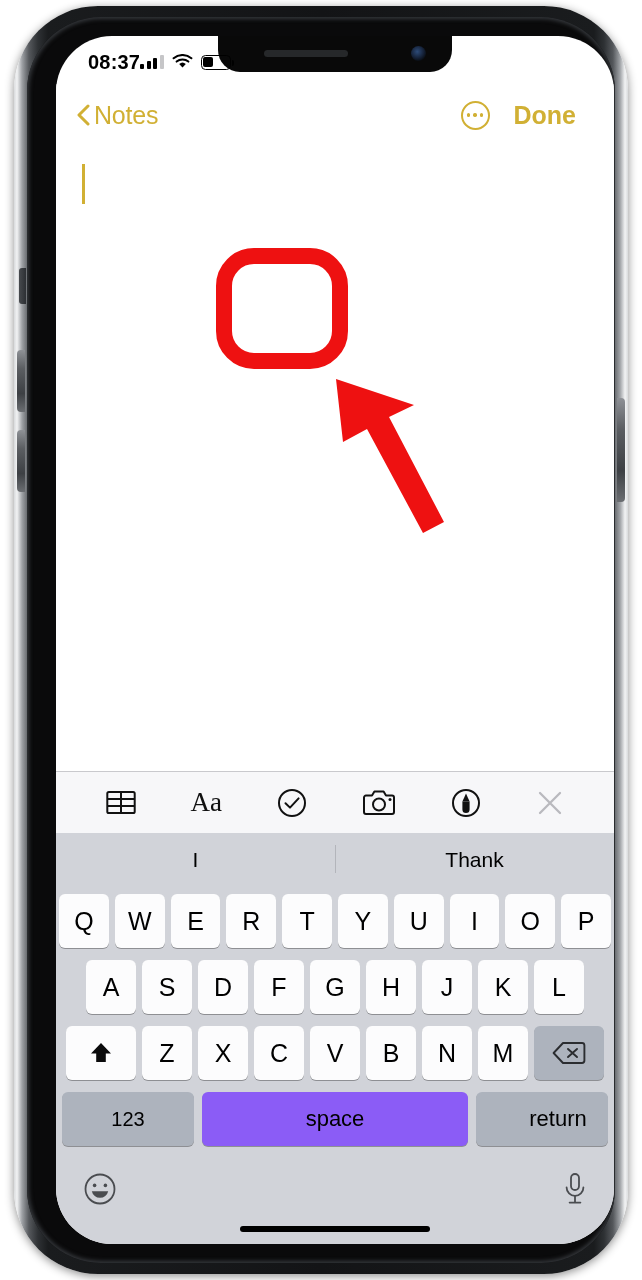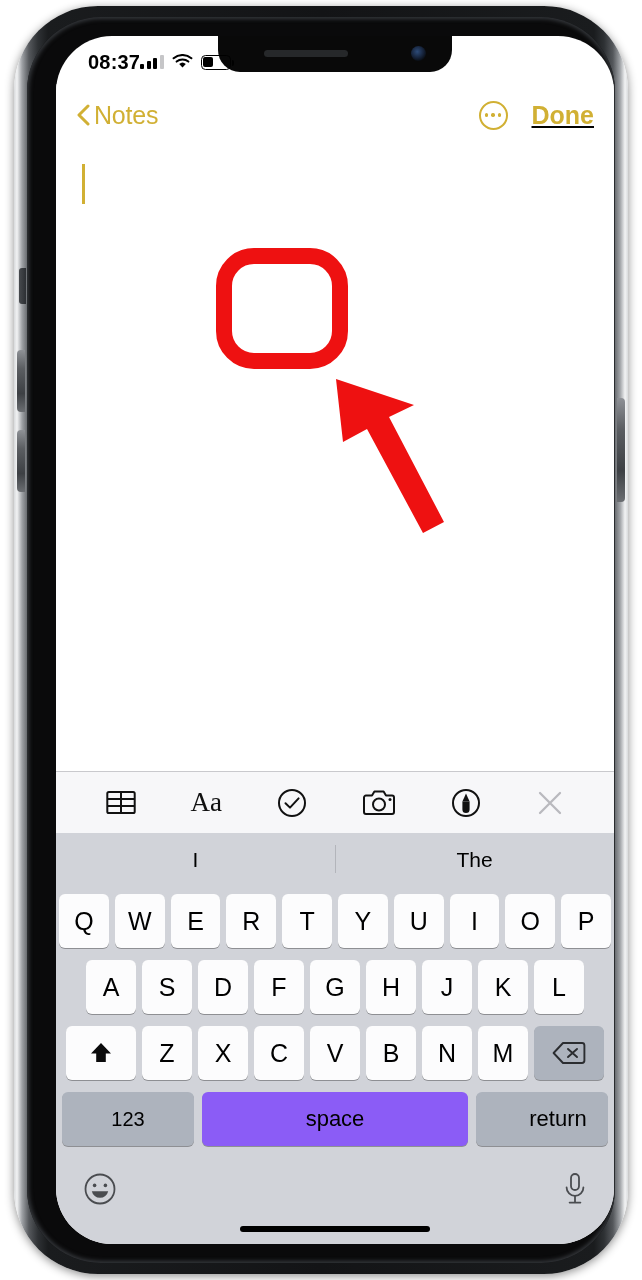--- a/index.html
+++ b/index.html
@@ -103,27 +103,27 @@
     width: 2.5px; height: 6px; background: #000; border-radius: 0 2px 2px 0;
   }
   #battery-fill { height: 100%; background: #000; border-radius: 2px; }
 
   
   #nav-bar {
     position: absolute; left: 0; top: 48px;
     width: 100%; height: 62px;
     display: flex; align-items: center;
     justify-content: space-between;
-    padding: 0 20px 0 20px;
+    padding: 0 38px 0 20px;
     background: #fff; z-index: 30;
   }
   #back-button { display: flex; align-items: center; gap: 4px; cursor: pointer; }
   #chevron-left-icon { width: 14px; height: 22px; }
   #back-label { font-size: 25px; color: var(--accent); letter-spacing: -.2px; }
-  #nav-right { display: flex; align-items: center; gap: 24px; text-decoration: underline; }
+  #nav-right { display: flex; align-items: center; gap: 24px; }
   #more-options-button {
     width: 29px; height: 29px; border-radius: 50%;
     border: 2px solid var(--accent);
     display: flex; align-items: center; justify-content: center;
     gap: 3px; cursor: pointer;
   }
   #more-options-button span {
     width: 3.4px; height: 3.4px; border-radius: 50%; background: var(--accent);
   }
   #done-button { font-size: 25px; font-weight: bold; color: var(--accent); cursor: pointer; }
@@ -304,21 +304,21 @@
       </div>
       <div class="fmt-btn">
         <svg width="28" height="28" viewBox="0 0 28 28">
           <path d="M4 4 L24 24 M24 4 L4 24" stroke="#b9b9be" stroke-width="2.3" stroke-linecap="round"></path>
         </svg>
       </div>
     </div>
 
     <div id="predictive-bar">
       <div class="pred-item">I</div>
-      <div class="pred-item">The</div>
+      <div class="pred-item">Thank</div>
     </div>
 
     <div id="keyboard">
       <div class="kb-row" id="row1">
         <div class="key letter">Q</div>
         <div class="key letter">W</div>
         <div class="key letter">E</div>
         <div class="key letter">R</div>
         <div class="key letter">T</div>
         <div class="key letter">Y</div>

